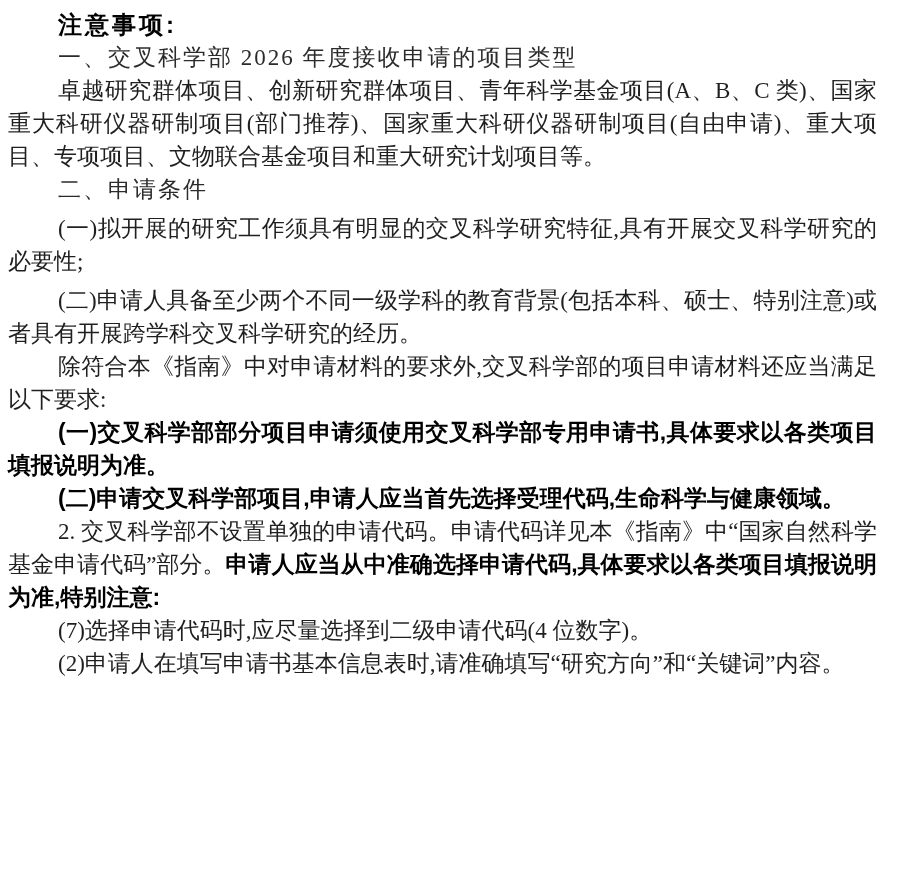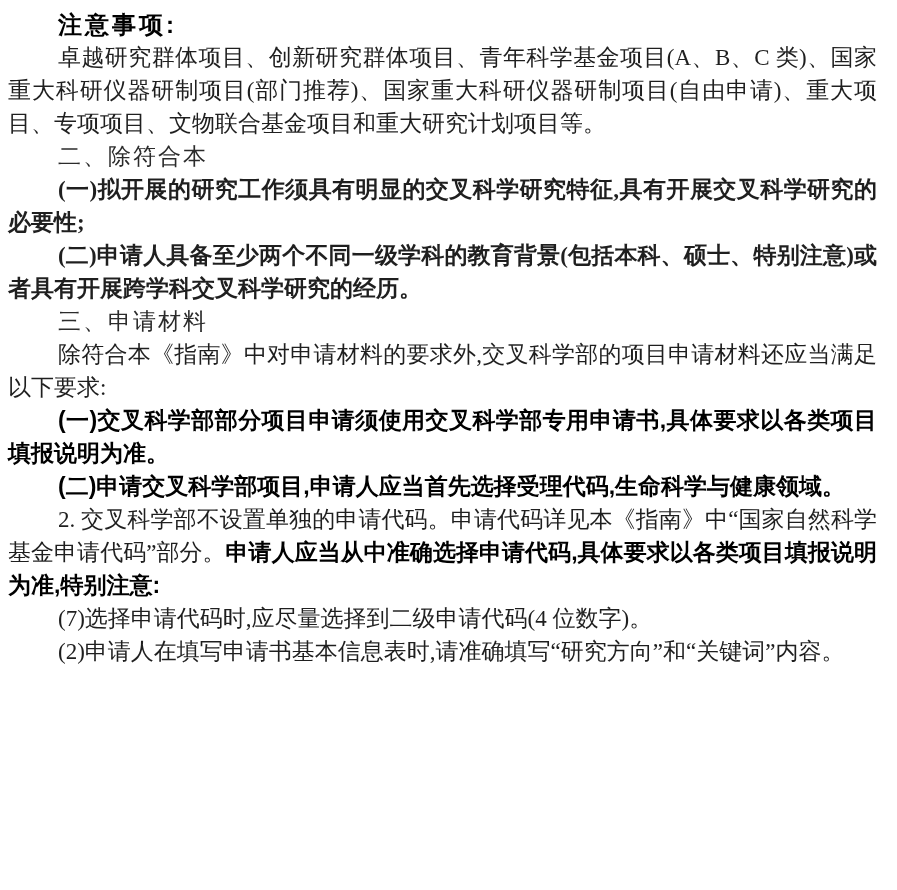--- a/index.html
+++ b/index.html
@@ -41,34 +41,34 @@
   .para.hei,
   .run.hei {
     font-family: "Liberation Sans", "DejaVu Sans", sans-serif;
     font-weight: 700;
     color: #000000;
   }
   [data-name="notes-heading"] {
     font-size: 24px;
     letter-spacing: 3px;
   }
-  .gap-top { margin-top: 0; font-weight: bold; }
+  .gap-top { margin-top: 6px; }
   .run { font-style: normal; }
 </style>
 </head>
 <body>
 
 <div class="page" data-name="document-page">
   <div class="doc-body" data-name="document-body">
       <p class="para hei" data-name="notes-heading"><span class="run hei" data-name="bold-text-run">注意事项:</span></p>
+      <p class="para kai" data-name="section-1-title"><span class="run" data-name="text-run">一、交叉科学部 2026 年度接收申请的项目类型</span></p>
       <p class="para song" data-name="project-types-paragraph"><span class="run" data-name="text-run">卓越研究群体项目、创新研究群体项目、青年科学基金项目(A、B、C 类)、国家重大科研仪器研制项目(部门推荐)、国家重大科研仪器研制项目(自由申请)、重大项目、专项项目、文物联合基金项目和重大研究计划项目等。</span></p>
-      <p class="para kai" data-name="section-2-title"><span class="run" data-name="text-run">二、除符合本</span></p>
+      <p class="para kai" data-name="section-2-title"><span class="run" data-name="text-run">二、申请条件</span></p>
       <p class="para song gap-top" data-name="condition-1-paragraph"><span class="run" data-name="text-run">(一)拟开展的研究工作须具有明显的交叉科学研究特征,具有开展交叉科学研究的必要性;</span></p>
       <p class="para song gap-top" data-name="condition-2-paragraph"><span class="run" data-name="text-run">(二)申请人具备至少两个不同一级学科的教育背景(包括本科、硕士、特别注意)或者具有开展跨学科交叉科学研究的经历。</span></p>
-      <p class="para kai" data-name="section-3-title"><span class="run" data-name="text-run">三、申请材料</span></p>
       <p class="para song" data-name="materials-intro-paragraph"><span class="run" data-name="text-run">除符合本《指南》中对申请材料的要求外,交叉科学部的项目申请材料还应当满足以下要求:</span></p>
       <p class="para hei" data-name="requirement-1-paragraph"><span class="run hei" data-name="bold-text-run">(一)交叉科学部部分项目申请须使用交叉科学部专用申请书,具体要求以各类项目填报说明为准。</span></p>
       <p class="para hei" data-name="requirement-2-paragraph"><span class="run hei" data-name="bold-text-run">(二)申请交叉科学部项目,申请人应当首先选择受理代码,生命科学与健康领域。</span></p>
       <p class="para song" data-name="application-codes-paragraph"><span class="run" data-name="text-run">2. 交叉科学部不设置单独的申请代码。申请代码详见本《指南》中“国家自然科学基金申请代码”部分。</span><span class="run hei" data-name="bold-text-run">申请人应当从中准确选择申请代码,具体要求以各类项目填报说明为准,特别注意:</span></p>
       <p class="para song" data-name="note-1-paragraph"><span class="run" data-name="text-run">(7)选择申请代码时,应尽量选择到二级申请代码(4 位数字)。</span></p>
       <p class="para song" data-name="note-2-paragraph"><span class="run" data-name="text-run">(2)申请人在填写申请书基本信息表时,请准确填写“研究方向”和“关键词”内容。</span></p>
     </div>
 </div>
 
 </body></html>

